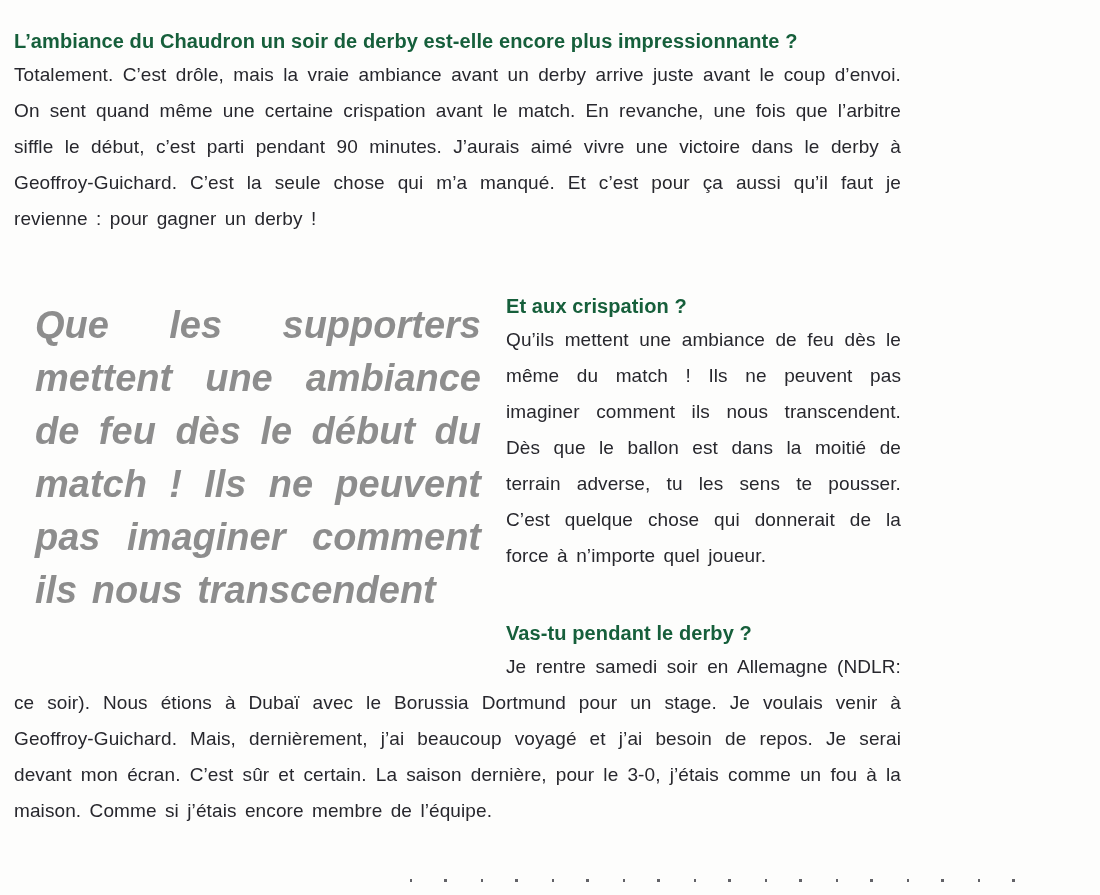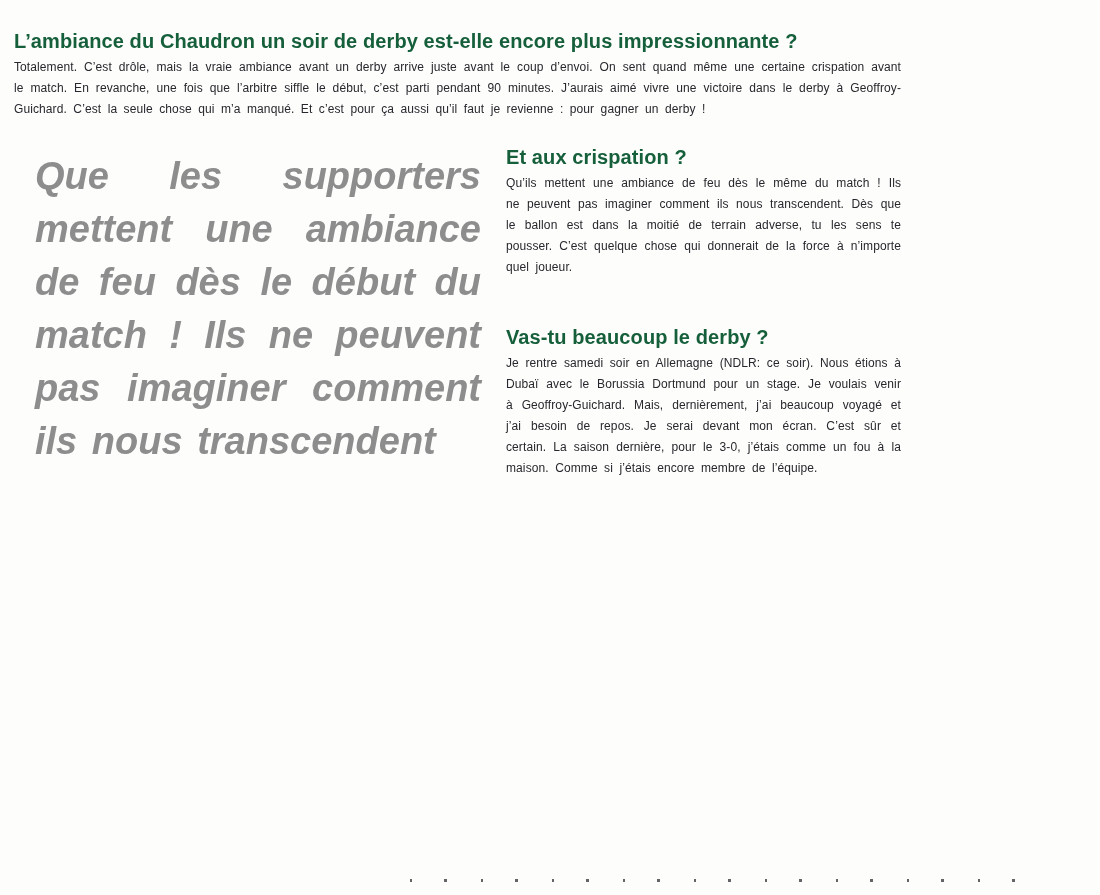--- a/index.html
+++ b/index.html
@@ -23,29 +23,29 @@
   .q {
     margin: 0;
     font-size: 20px;
     line-height: 31px;
     font-weight: bold;
     color: #165f3b;
     letter-spacing: 0.1px;
   }
   .a {
     margin: 0 0 14px 0;
-    font-size: 12px;
-    line-height: 21px;
+    font-size: 19px;
+    line-height: 36px;
     text-align: justify;
     word-spacing: 3px;
     letter-spacing: 0.1px;
   }
   .a2 { margin-bottom: 0; }
   .flow {
-    margin-top: 22px;
+    margin-top: 54px;
   }
   .pullquote {
     float: left;
     width: 446px;
     padding-left: 21px;
     margin: 8px 25px 34px 0;
     font-size: 38px;
     line-height: 53px;
     font-weight: bold;
     font-style: italic;
@@ -77,19 +77,19 @@
     <p class="a">Totalement. C’est drôle, mais la vraie ambiance avant un derby arrive juste avant le coup d’envoi. On sent quand même une certaine crispation avant le match. En revanche, une fois que l’arbitre siffle le début, c’est parti pendant 90 minutes. J’aurais aimé vivre une victoire dans le derby à Geoffroy-Guichard. C’est la seule chose qui m’a manqué. Et c’est pour ça aussi qu’il faut je revienne : pour gagner un derby !</p>
   </section>
 
 
   <section class="flow">
     <blockquote class="pullquote">Que les supporters mettent une ambiance de feu dès le début du match ! Ils ne peuvent pas imaginer comment ils nous transcendent</blockquote>
 
     <h2 class="q">Et aux crispation ?</h2>
     <p class="a a3">Qu’ils mettent une ambiance de feu dès le même du match ! Ils ne peuvent pas imaginer comment ils nous transcendent. Dès que le ballon est dans la moitié de terrain adverse, tu les sens te pousser. C’est quelque chose qui donnerait de la force à n’importe quel joueur.</p>
 
-    <h2 class="q">Vas-tu beaucoup le derby ?</h2>
+    <h2 class="q">Vas-tu pendant le derby ?</h2>
     <p class="a a4">Je rentre samedi soir en Allemagne (NDLR: ce soir). Nous étions à Dubaï avec le Borussia Dortmund pour un stage. Je voulais venir à Geoffroy-Guichard. Mais, dernièrement, j’ai beaucoup voyagé et j’ai besoin de repos. Je serai devant mon écran. C’est sûr et certain. La saison dernière, pour le 3-0, j’étais comme un fou à la maison. Comme si j’étais encore membre de l’équipe.</p>
   </section>
 
 </main>
 
 <div class="clipped-line"></div>
 
 </body></html>

